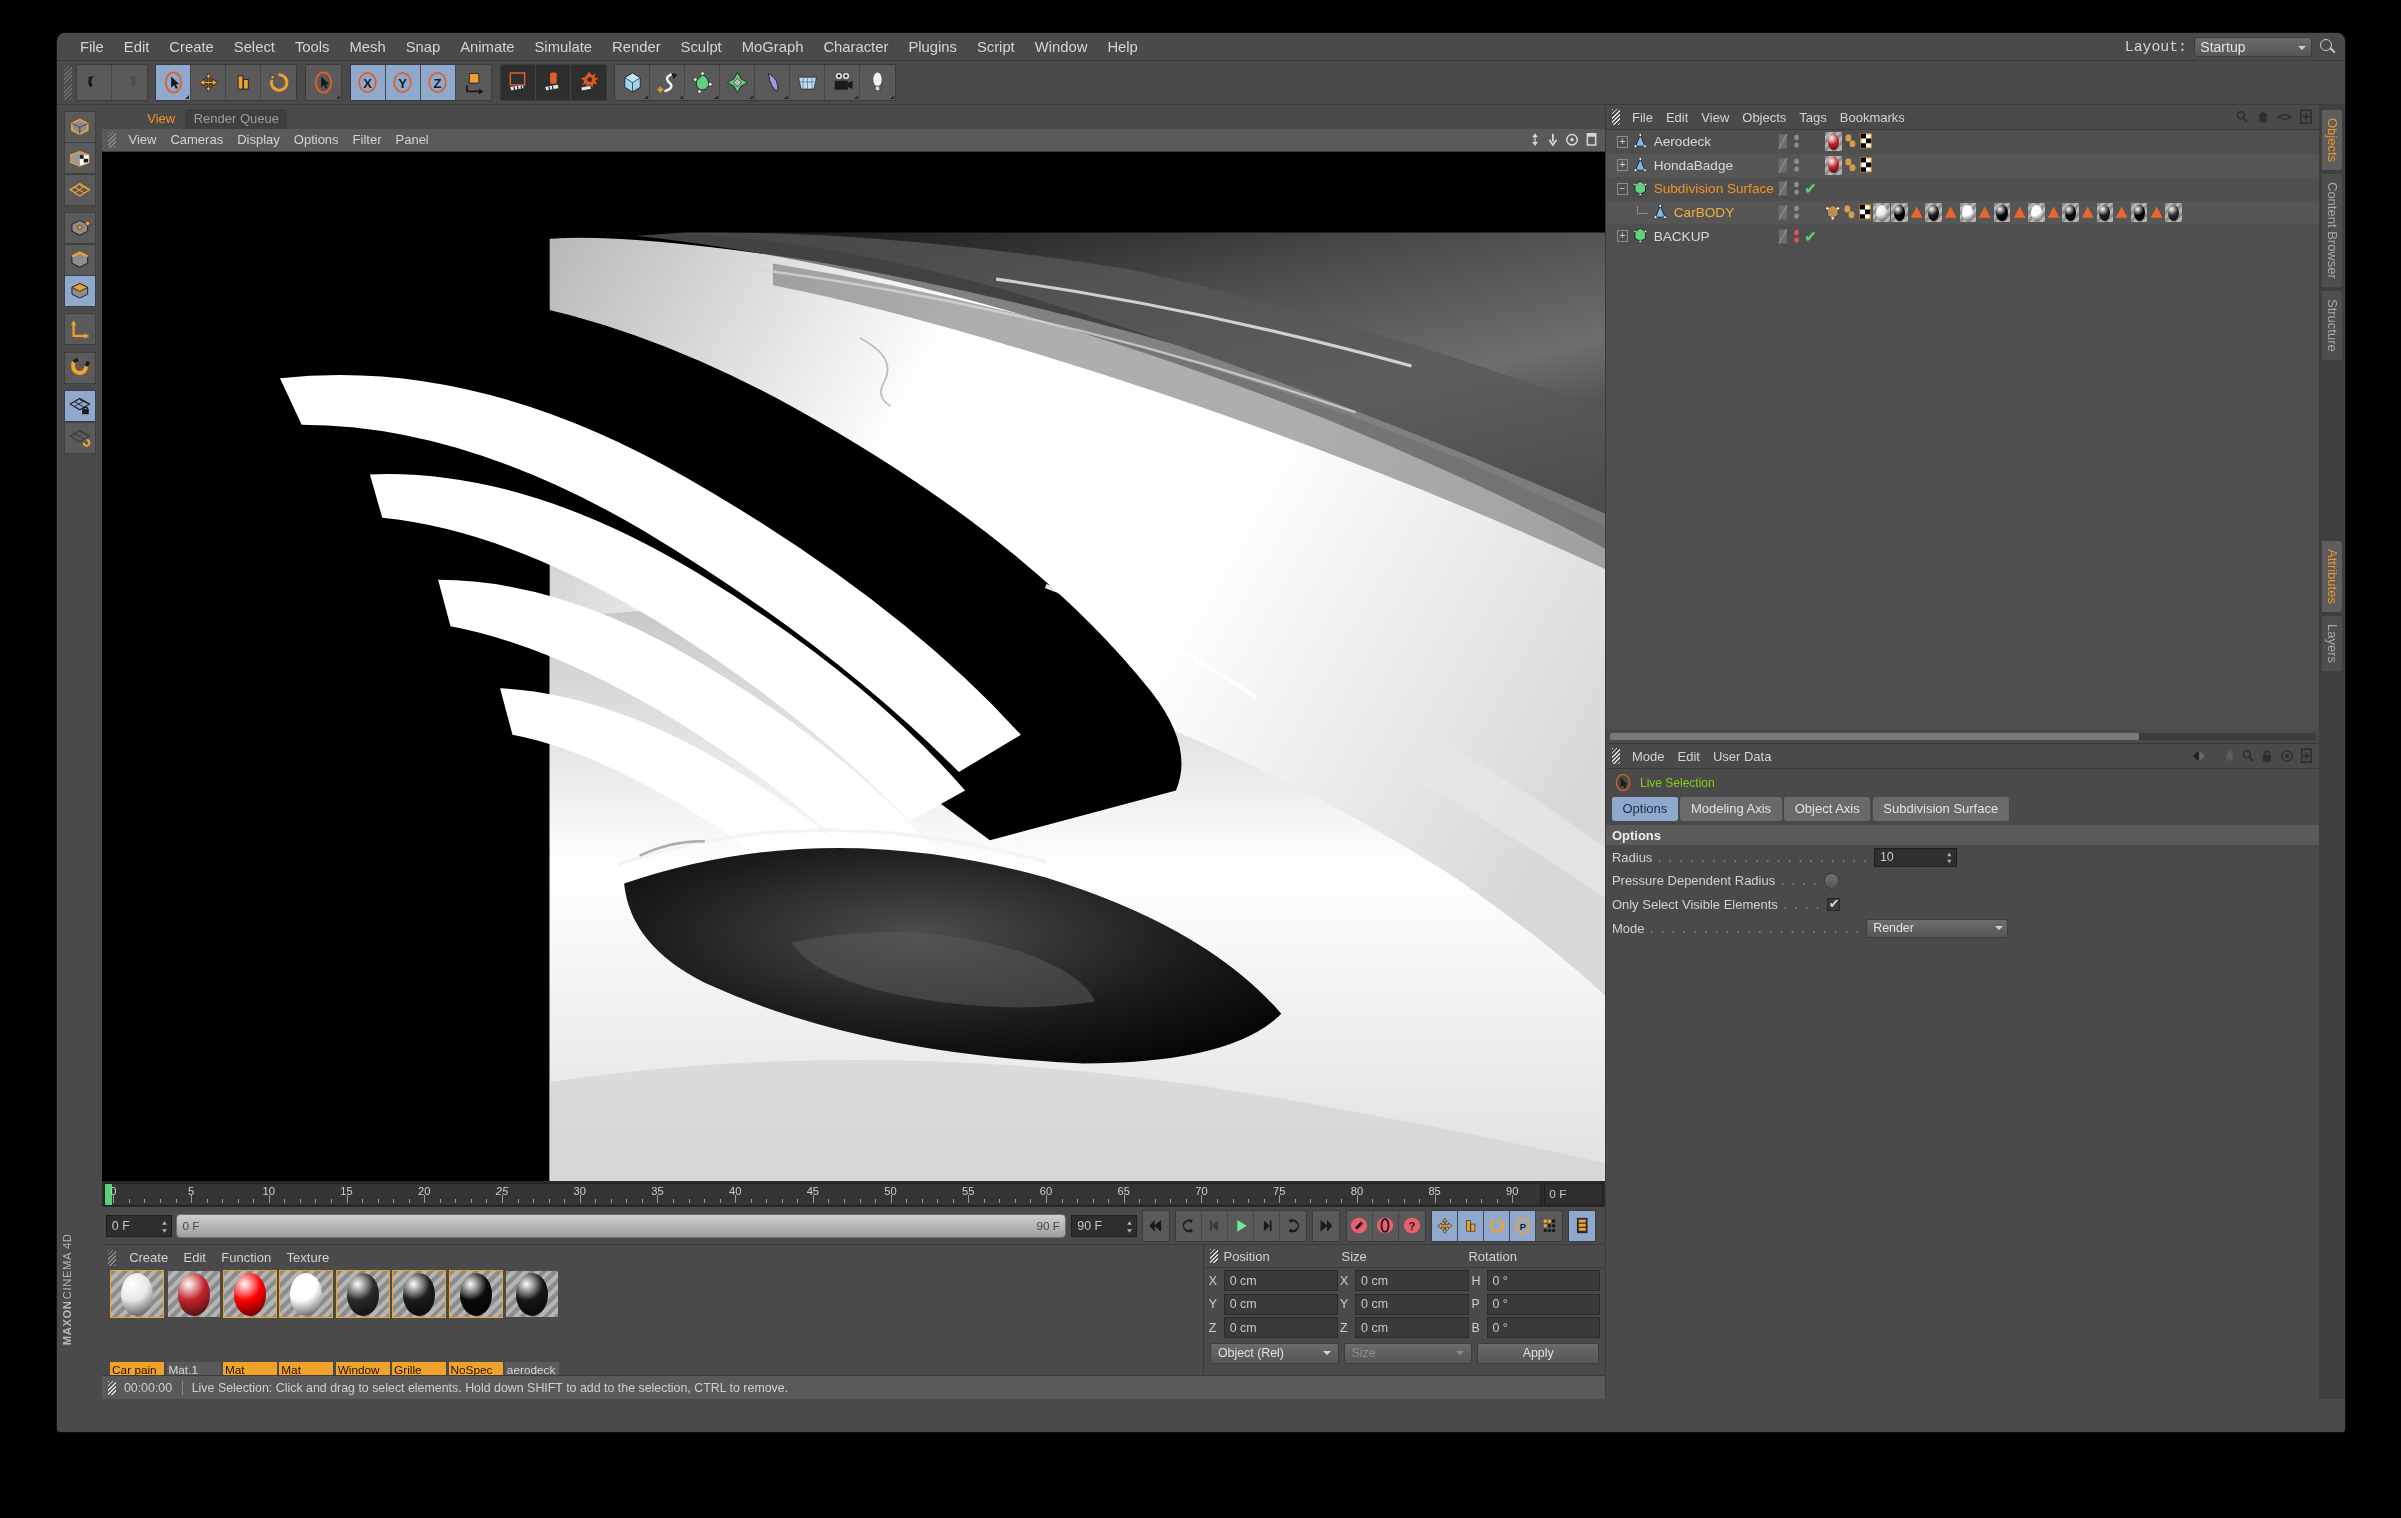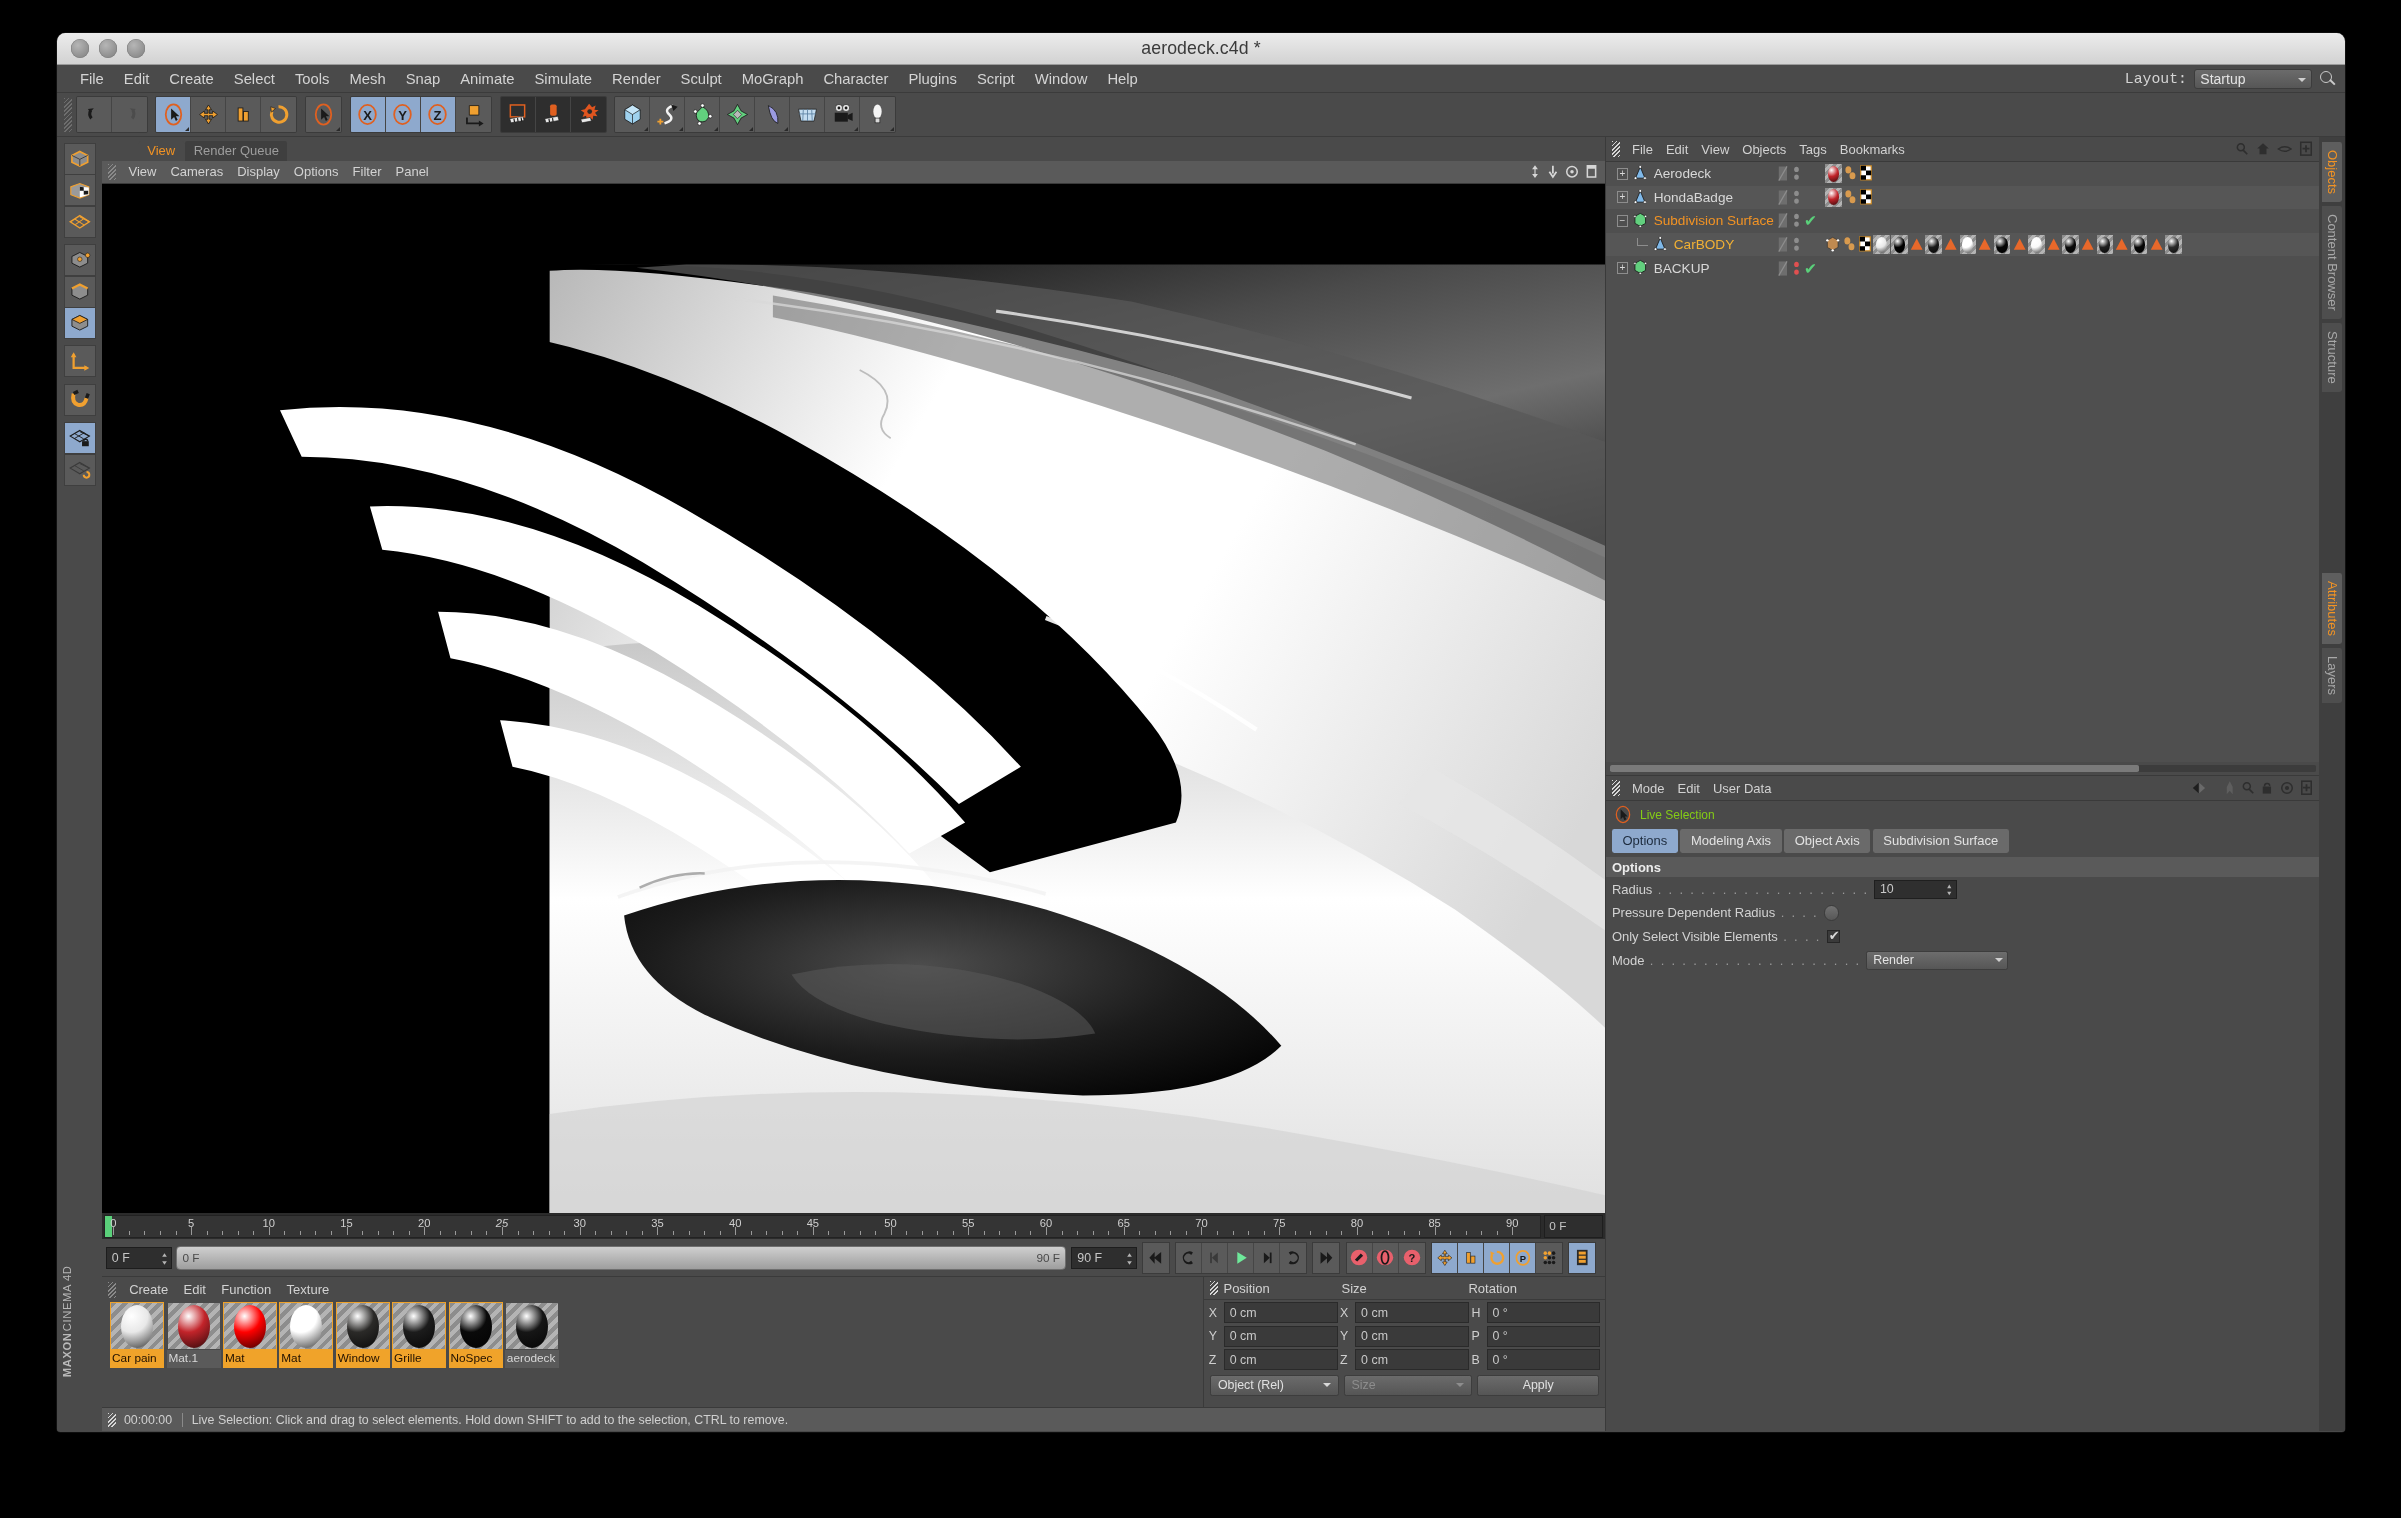--- a/index.html
+++ b/index.html
@@ -146,21 +146,21 @@
     background-image:repeating-linear-gradient(135deg,#8a8a8a 0 1.2px,transparent 1.2px 3px); }
   .matmenu .mi { font-size:13px; color:#d2d2d2; padding:0 7.7px; }
   .matrow { display:flex; padding-left:8.3px; gap:2.4px; }
   .mat { width:54px; }
   .matsw { width:54px; height:48px;
      background-image:repeating-linear-gradient(135deg,#8d8d8d 0 4.1px,#b4b4b4 4.1px 8.3px);
      border:1.2px solid #4a4a4a; display:flex; align-items:center; justify-content:center; }
   .mat.selected .matsw { border-color:#f0a32a; }
   .ball { width:32px; height:43px; border-radius:50%; }
   .matname { font-size:11.8px; color:#d8d8d8; background:#5a5a5a;
-     height:17.7px; line-height:17.7px; padding-left:1.8px; overflow:hidden; white-space:nowrap; }
+     height:17.7px; line-height:17.7px; padding-left:1.8px; overflow:hidden; white-space:nowrap;margin-top:44px; }
   .mat.selected .matname { background:#f0a32a; color:#201000; }
   .coordpanel { width:402px; background:#4a4a4a; border-left:0.6px solid #3a3a3a;
      border-top:0.6px solid #3a3a3a; }
   .coordhdr { height:22.5px; display:flex; align-items:center; padding-left:5.9px;
      border-bottom:0.6px solid #3a3a3a; }
   .coordhdr .g { width:7.7px; height:14px; margin-right:5.9px;
     background-image:repeating-linear-gradient(135deg,#d6d6d6 0 1.2px,transparent 1.2px 3px); }
   .coordhdr span { font-size:13px; color:#d2d2d2; }
   .crow { display:flex; align-items:center; gap:2.4px; padding:2.4px 4.7px 0 4.7px; }
   .clab { width:13px; font-size:12.4px; color:#cfcfcf; }
@@ -250,28 +250,20 @@
   .vt { writing-mode:vertical-rl; font-size:13px; color:#a8a8a8;
      background:#4e4e4e; border-radius:0 2.4px 2.4px 0; padding:8.3px 2.4px; margin-bottom:3.5px; }
   .vt.active { color:#f29324; background:#5e5e5e; }
   .dockcol { display:flex; }
 </style>
 </head>
 <body>
 
 <div class="win">
 
-  <div class="titlebar">
-    <div class="traffic">
-      <div class="tl"></div>
-      <div class="tl"></div>
-      <div class="tl"></div>
-    </div>
-    <div class="title">aerodeck.c4d *</div>
-  </div>
 
   <div class="menubar">
     <div class="mi">File</div>
     <div class="mi">Edit</div>
     <div class="mi">Create</div>
     <div class="mi">Select</div>
     <div class="mi">Tools</div>
     <div class="mi">Mesh</div>
     <div class="mi">Snap</div>
     <div class="mi">Animate</div>

